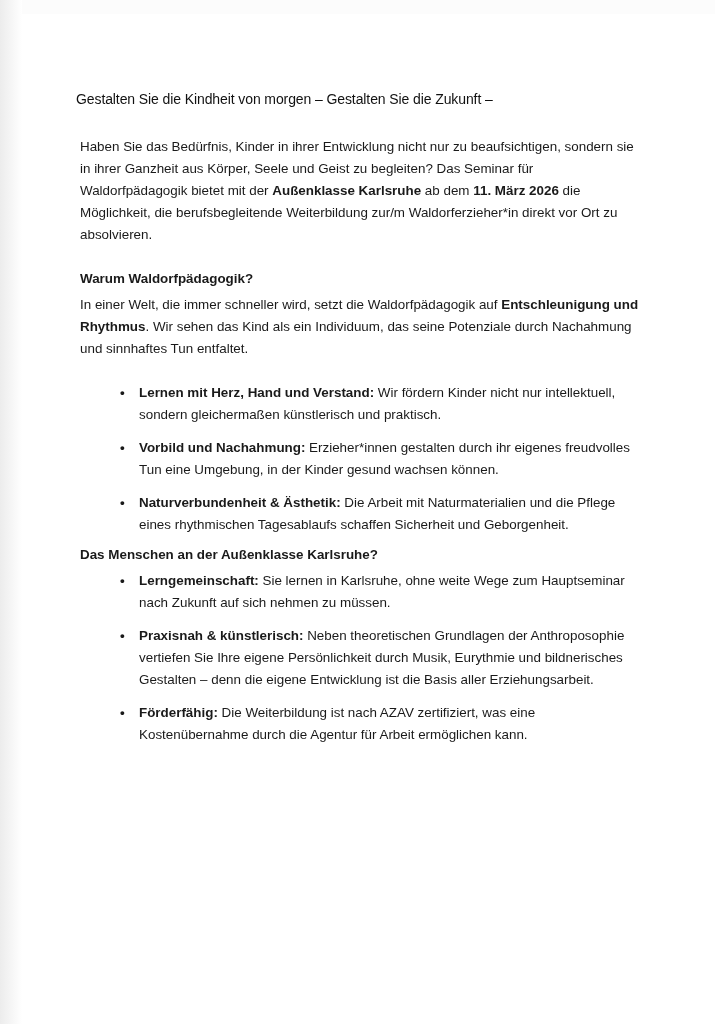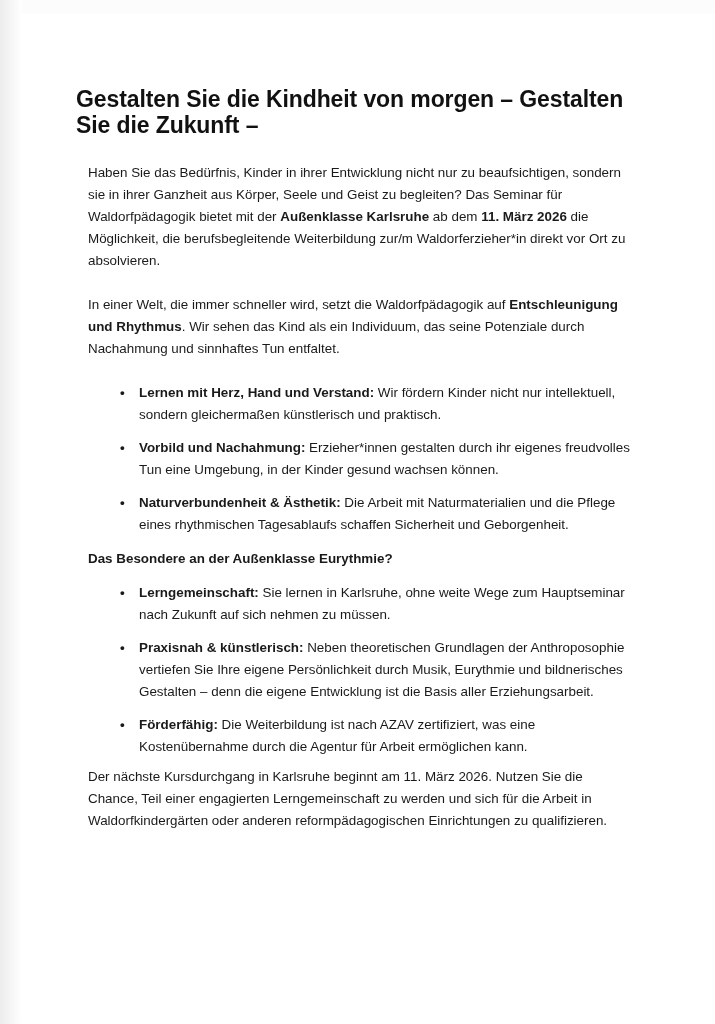--- a/index.html
+++ b/index.html
@@ -16,24 +16,24 @@
   }
   .page-top-strip {
     position: absolute; left: 0; top: 0; width: 715px; height: 14px;
     background: #fcfcfc;
   }
   .doc {
     position: absolute; left: 76px; top: 86px; width: 570px;
     font-size: 13.4px; line-height: 22px;
   }
   .title {
-    font-size: 23px; font-weight: bold; line-height: 26px;
+    font-size: 14px; font-weight: normal; line-height: 26px;
     margin: 0 0 24px 0; letter-spacing: -0.1px; color: #111;
   }
-  p { margin: 12px; }
+  p { margin: 4px; }
   .intro { margin-bottom: 22px; }
   .section-heading { font-weight: bold; }
   .section-block { margin-bottom: 22px; }
   b { font-weight: bold; }
   ul.bullets {
     list-style: none; margin: 0; padding: 0 0 0 63px;
   }
   ul.bullets li {
     position: relative; margin-bottom: 11px;
   }
@@ -50,34 +50,34 @@
 <div class="page-shadow-left"></div>
 
 <div class="doc">
   <h1 class="title">
     <span>Gestalten Sie die Kindheit von morgen – Gestalten Sie die Zukunft –</span><br>
   </h1>
 
   <p class="intro"><span>Haben Sie das Bedürfnis, Kinder in ihrer Entwicklung nicht nur zu beaufsichtigen, sondern sie in ihrer Ganzheit aus Körper, Seele und Geist zu begleiten? Das Seminar für Waldorfpädagogik bietet mit der </span><b>Außenklasse Karlsruhe</b><span> ab dem </span><b>11. März 2026</b><span> die Möglichkeit, die berufsbegleitende Weiterbildung zur/m Waldorferzieher*in direkt vor Ort zu absolvieren.</span></p>
 
   <div class="section-block">
+    <p class="section-heading">Warum Waldorfpädagogik?</p>
     <p><span>In einer Welt, die immer schneller wird, setzt die Waldorfpädagogik auf </span><b>Entschleunigung und Rhythmus</b><span>. Wir sehen das Kind als ein Individuum, das seine Potenziale durch Nachahmung und sinnhaftes Tun entfaltet.</span></p>
   </div>
 
   <div>
     <ul class="bullets">
       <li><span class="bullet-dot">•</span><b>Lernen mit Herz, Hand und Verstand:</b><span> Wir fördern Kinder nicht nur intellektuell, sondern gleichermaßen künstlerisch und praktisch.</span></li>
       <li><span class="bullet-dot">•</span><b>Vorbild und Nachahmung:</b><span> Erzieher*innen gestalten durch ihr eigenes freudvolles Tun eine Umgebung, in der Kinder gesund wachsen können.</span></li>
       <li><span class="bullet-dot">•</span><b>Naturverbundenheit &amp; Ästhetik:</b><span> Die Arbeit mit Naturmaterialien und die Pflege eines rhythmischen Tagesablaufs schaffen Sicherheit und Geborgenheit.</span></li>
     </ul>
   </div>
 
   <div>
-    <p class="section-heading">Das Besondere an der Außenklasse Eurythmie?</p>
+    <p class="section-heading">Das Menschen an der Außenklasse Karlsruhe?</p>
     <ul class="bullets">
       <li><span class="bullet-dot">•</span><b>Lerngemeinschaft:</b><span> Sie lernen in Karlsruhe, ohne weite Wege zum Hauptseminar nach Zukunft auf sich nehmen zu müssen.</span></li>
       <li><span class="bullet-dot">•</span><b>Praxisnah &amp; künstlerisch:</b><span> Neben theoretischen Grundlagen der Anthroposophie vertiefen Sie Ihre eigene Persönlichkeit durch Musik, Eurythmie und bildnerisches Gestalten – denn die eigene Entwicklung ist die Basis aller Erziehungsarbeit.</span></li>
       <li><span class="bullet-dot">•</span><b>Förderfähig:</b><span> Die Weiterbildung ist nach AZAV zertifiziert, was eine Kostenübernahme durch die Agentur für Arbeit ermöglichen kann.</span></li>
     </ul>
   </div>
 
-  <p class="closing">Der nächste Kursdurchgang in Karlsruhe beginnt am 11. März 2026. Nutzen Sie die Chance, Teil einer engagierten Lerngemeinschaft zu werden und sich für die Arbeit in Waldorfkindergärten oder anderen reformpädagogischen Einrichtungen zu qualifizieren.</p>
 </div>
 
 </body></html>

